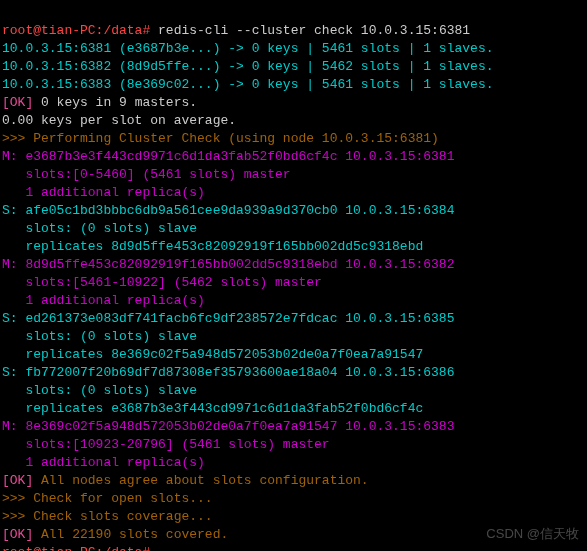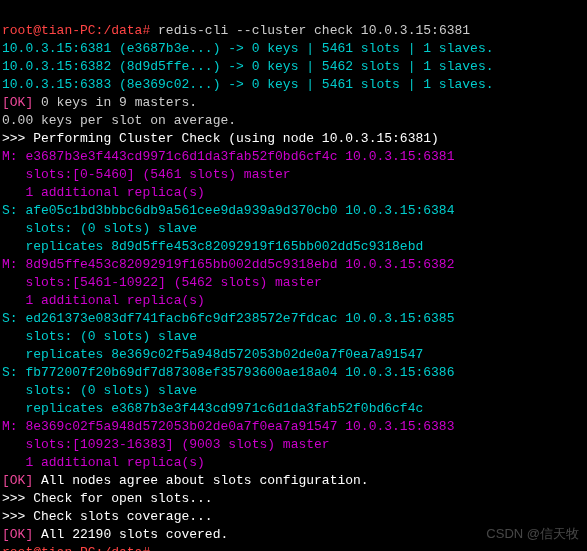--- a/index.html
+++ b/index.html
@@ -17,21 +17,21 @@
     font-size: 13px;
     line-height: 18px;
     padding: 4px 2px;
     white-space: pre;
     letter-spacing: 0px;
   }
   .prompt { color: #ff4444; }
   .cyan { color: #00cccc; }
   .white { color: #cccccc; font-family: Liberation Mono, monospace; }
   .magenta { color: #cc00cc; }
-  .yellow { color: #ffffff; }
+  .yellow { color: #a16207; }
   .green { color: #ec4899; margin-top: 28px; }
   .watermark {
     position: absolute;
     right: 8px;
     bottom: 8px;
     color: rgba(200,200,200,0.35);
     font-family: sans-serif;
     font-size: 13px;
     pointer-events: none;
   }
@@ -56,21 +56,21 @@
 <span class="magenta">M: 8d9d5ffe453c82092919f165bb002dd5c9318ebd 10.0.3.15:6382</span>
 <span class="magenta">   slots:[5461-10922] (5462 slots) master</span>
 <span class="magenta">   1 additional replica(s)</span>
 <span class="cyan">S: ed261373e083df741facb6fc9df238572e7fdcac 10.0.3.15:6385</span>
 <span class="cyan">   slots: (0 slots) slave</span>
 <span class="cyan">   replicates 8e369c02f5a948d572053b02de0a7f0ea7a91547</span>
 <span class="cyan">S: fb772007f20b69df7d87308ef35793600ae18a04 10.0.3.15:6386</span>
 <span class="cyan">   slots: (0 slots) slave</span>
 <span class="cyan">   replicates e3687b3e3f443cd9971c6d1da3fab52f0bd6cf4c</span>
 <span class="magenta">M: 8e369c02f5a948d572053b02de0a7f0ea7a91547 10.0.3.15:6383</span>
-<span class="magenta">   slots:[10923-16383] (9003 slots) master</span>
+<span class="magenta">   slots:[10923-20796] (5461 slots) master</span>
 <span class="magenta">   1 additional replica(s)</span>
 <span class="green">[OK] </span><span class="yellow">All nodes agree about slots configuration.</span>
 <span class="yellow">&gt;&gt;&gt; Check for open slots...</span>
 <span class="yellow">&gt;&gt;&gt; Check slots coverage...</span>
 <span class="green">[OK] </span><span class="yellow">All 22190 slots covered.</span>
 <span class="prompt">root@tian-PC:/data# </span>
 </div>
 
 <div class="watermark">CSDN @信天牧</div>
 

